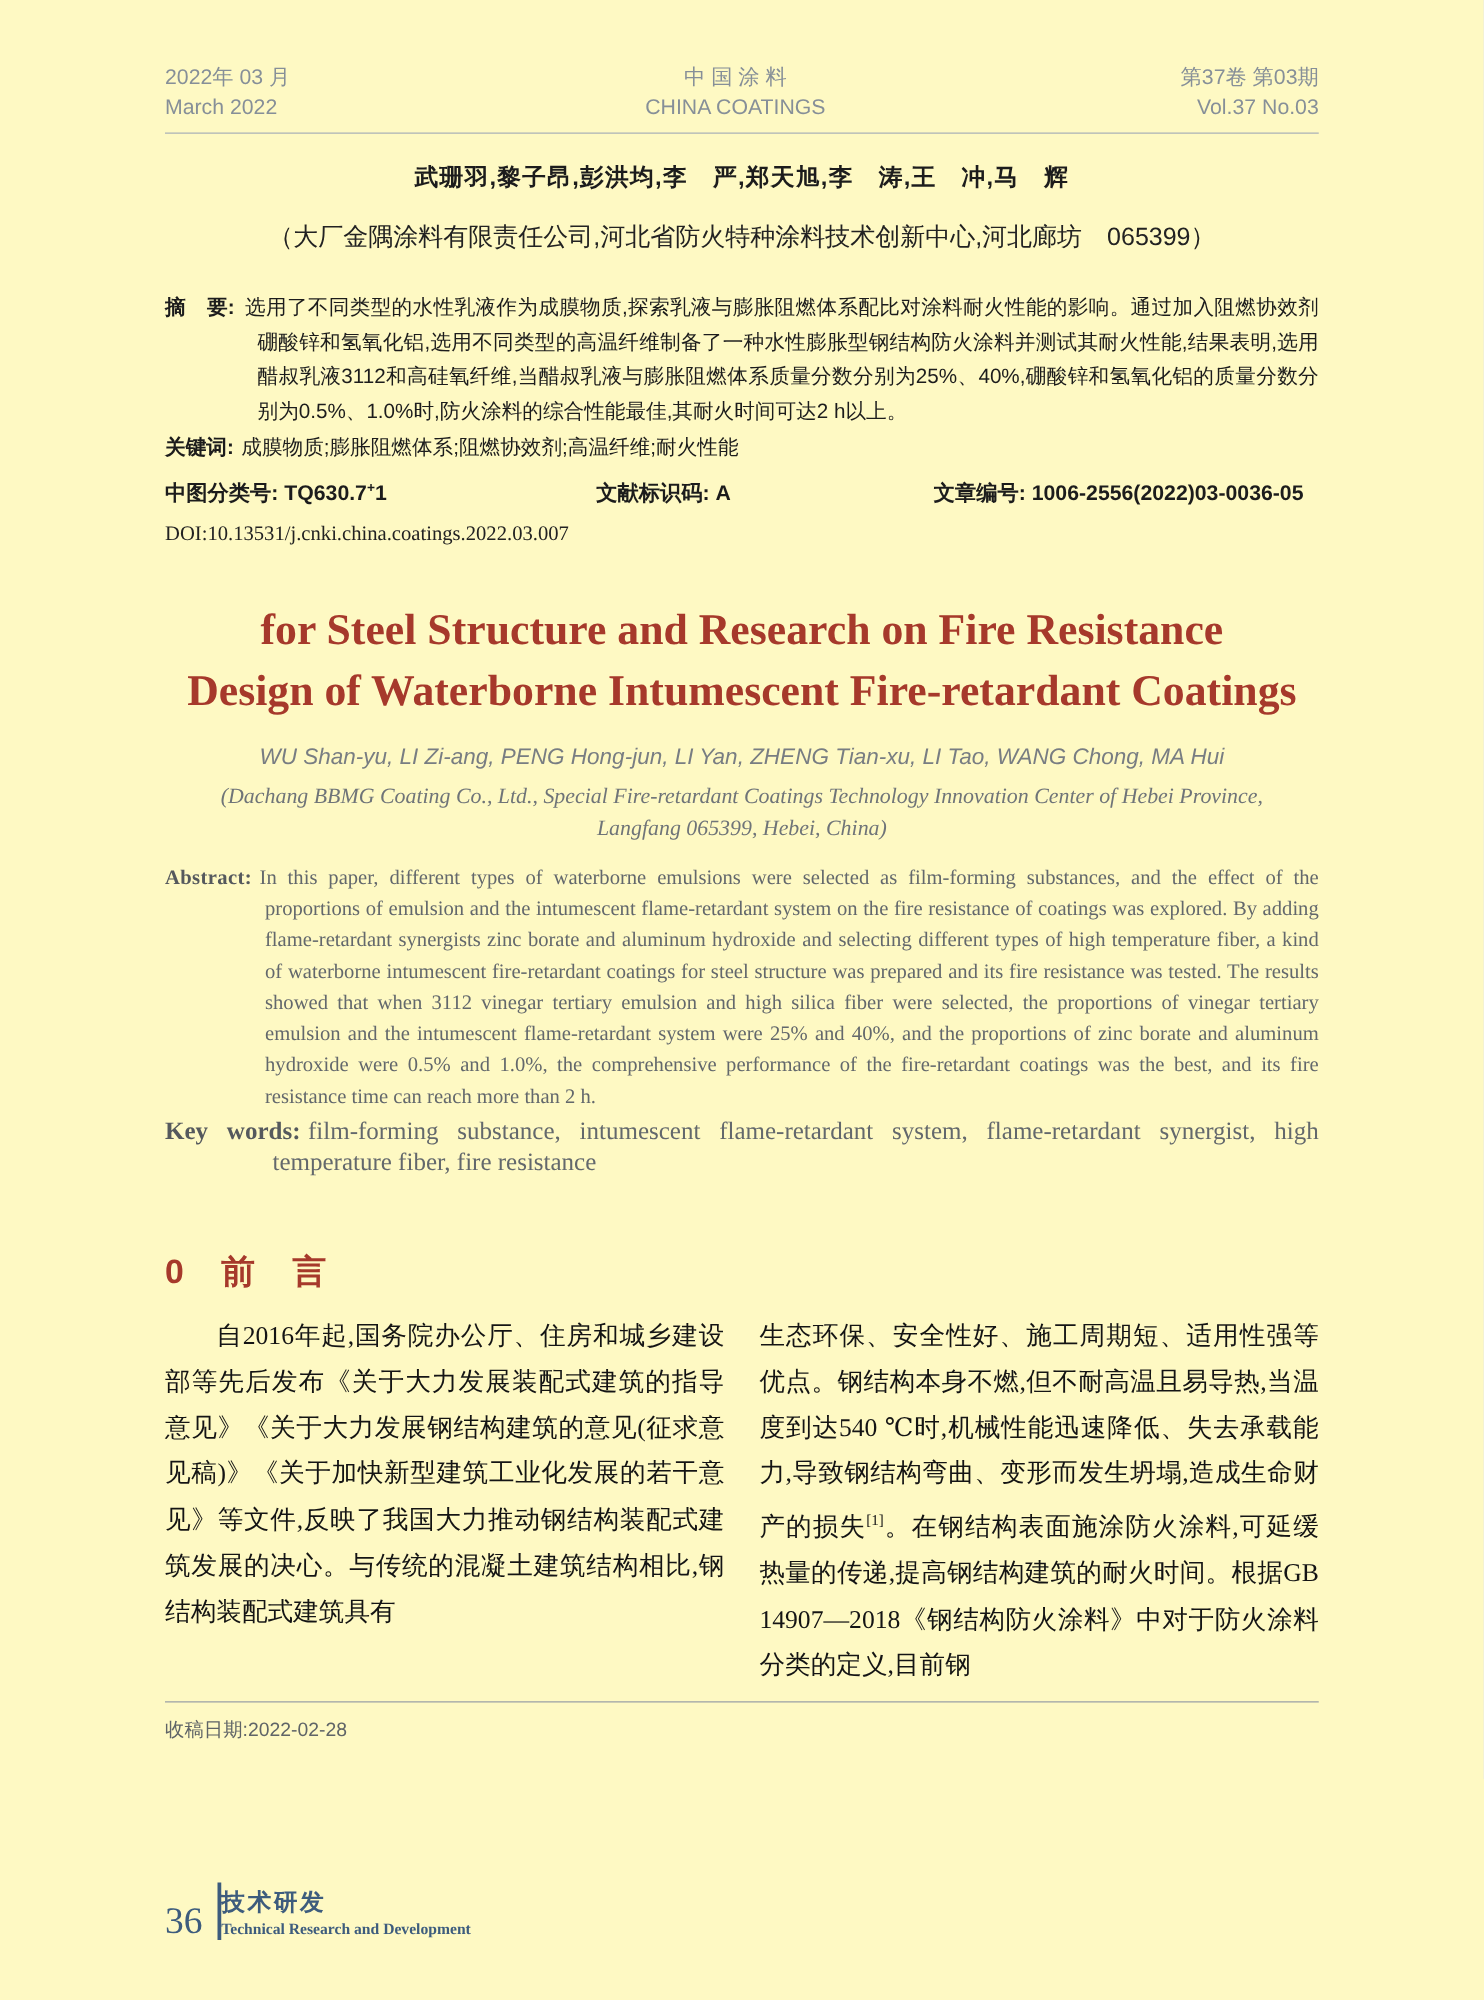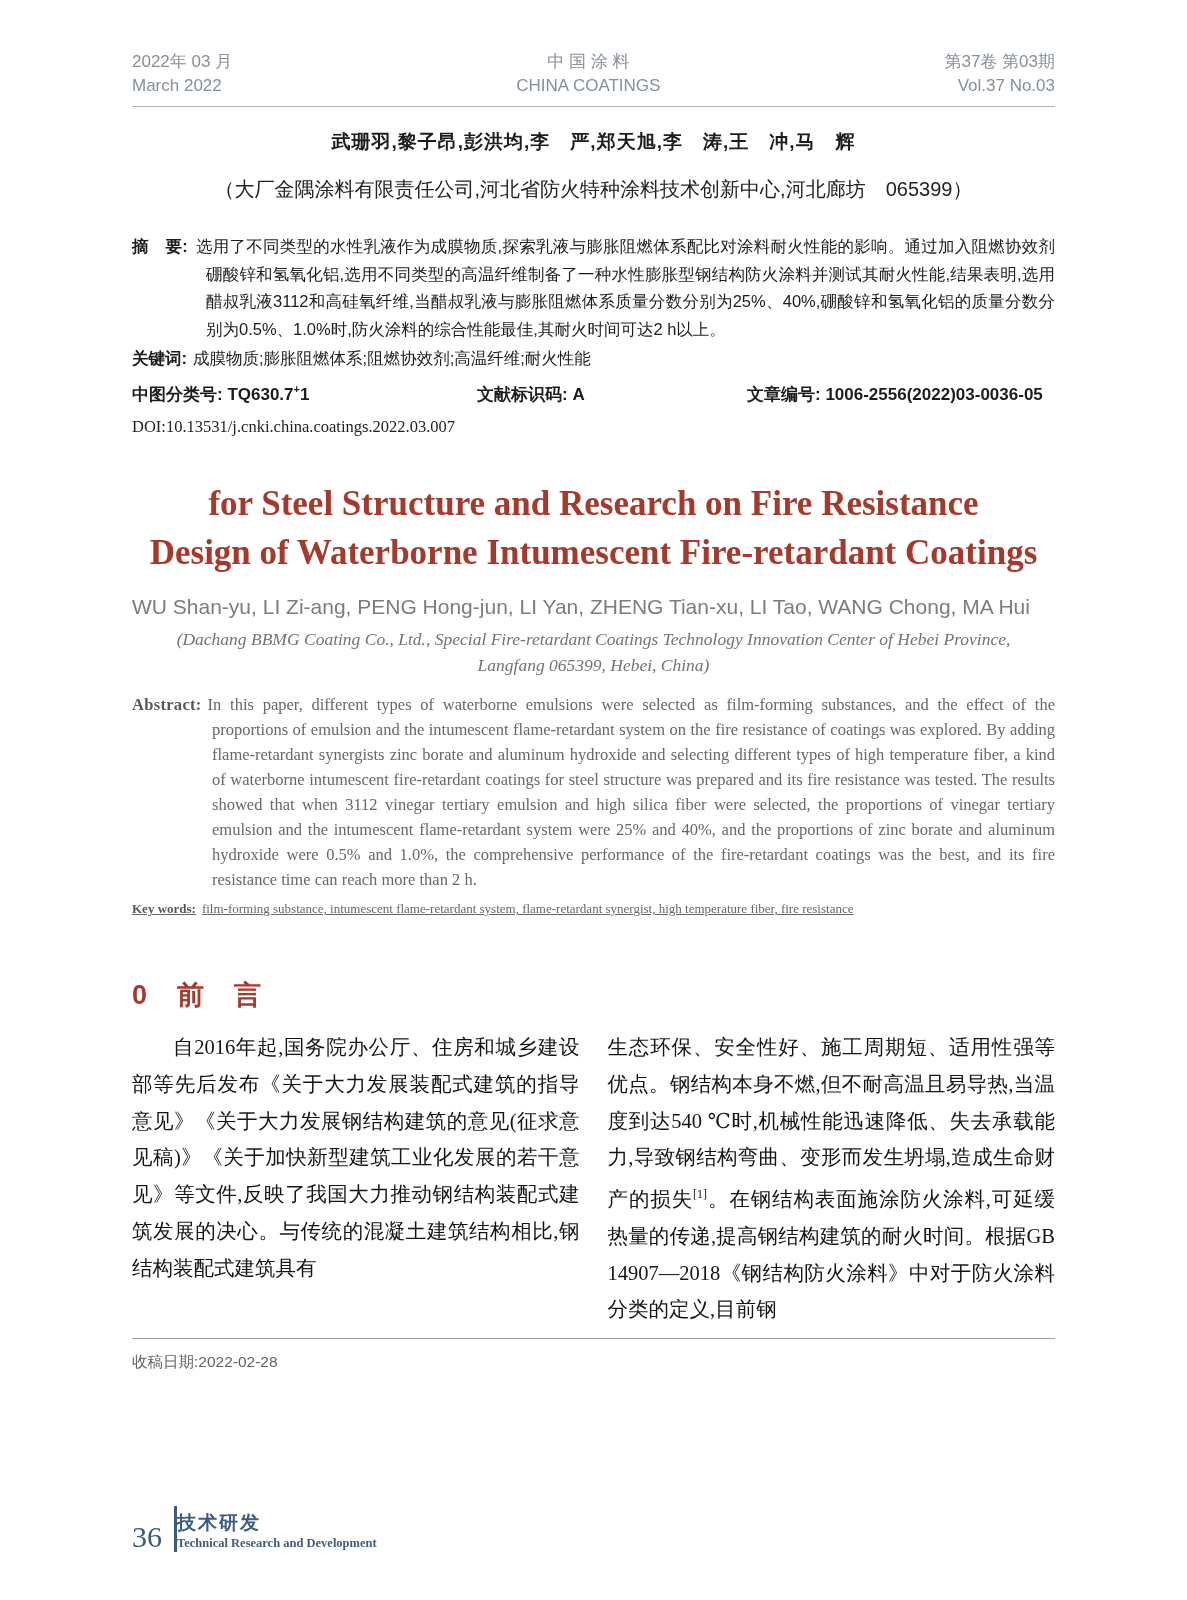--- a/index.html
+++ b/index.html
@@ -1,21 +1,21 @@
 <!DOCTYPE html>
 <html><head>
 <meta charset="utf-8">
 <style>
   * { margin: 0; padding: 0; box-sizing: border-box; }
   html,body { background: #e8e8e8; }
   .page {
     position: relative;
     width: 1187px; height: 1600px;
     margin: 0 auto;
-    background: #ffffff;
+    background: #fef9c3;
     font-family: "Liberation Sans", "DejaVu Sans", sans-serif;
     color: #1c1c1c;
     overflow: hidden;
   }
   .content { padding: 50px 132px 0 132px; }
 
   
   .journal-head {
     display: flex; justify-content: space-between; align-items: flex-end;
     color: #868f98; font-size: 17px; line-height: 24px;
@@ -66,44 +66,44 @@
   }
 
   
   .title-en {
     margin-top: 42px; text-align: center;
     font-family: "Liberation Serif", "DejaVu Serif", serif;
     color: #a6392b; font-weight: bold;
     font-size: 35px; line-height: 49px;
   }
   .authors-en {
-    margin-top: 18px; text-align: left;
-    color: #787d82; font-size: 21px;
+    margin-top: 18px; text-align: center;
+    color: #787d82; font-size: 18px; font-style: italic;
   }
   .affil-en {
     margin-top: 7px; text-align: center;
     font-family: "Liberation Serif", "DejaVu Serif", serif;
     font-style: italic; color: #6f7478;
     font-size: 17.5px; line-height: 26px;
     padding: 0 10px;
   }
   .abs-en {
     margin-top: 14px;
     font-family: "Liberation Serif", "DejaVu Serif", serif;
     color: #63686c; font-size: 16.5px; line-height: 25px;
     text-align: justify;
     padding-left: 80px; text-indent: -80px;
   }
   .abs-en .lbl { font-weight: bold; color: #55595d; padding-right: 6px; letter-spacing: .3px; }
   .kw-en {
     margin-top: 4px;
     font-family: "Liberation Serif", "DejaVu Serif", serif;
-    color: #63686c; font-size: 13px; line-height: 25px;
+    color: #63686c; font-size: 20px; line-height: 25px;
     text-align: justify;
-    padding-left: 86px; text-indent: -86px; text-decoration: underline;
+    padding-left: 86px; text-indent: -86px;
   }
   .kw-en .lbl { font-weight: bold; color: #55595d; padding-right: 6px; }
 
   
   .section-head {
     margin-top: 56px;
     color: #a6392b; font-weight: bold; font-size: 27px;
   }
   .section-head .num { margin-right: 30px; }
   .section-head .ttl { letter-spacing: 30px; }

